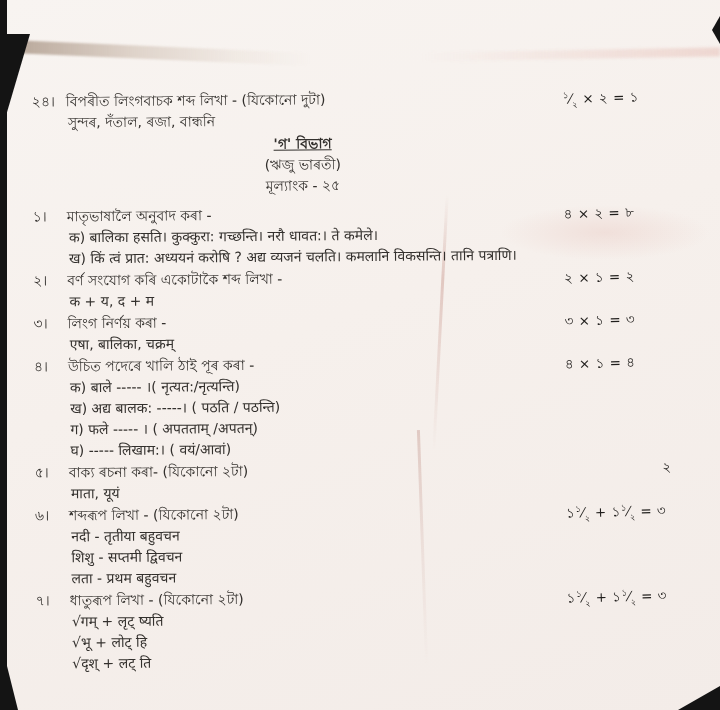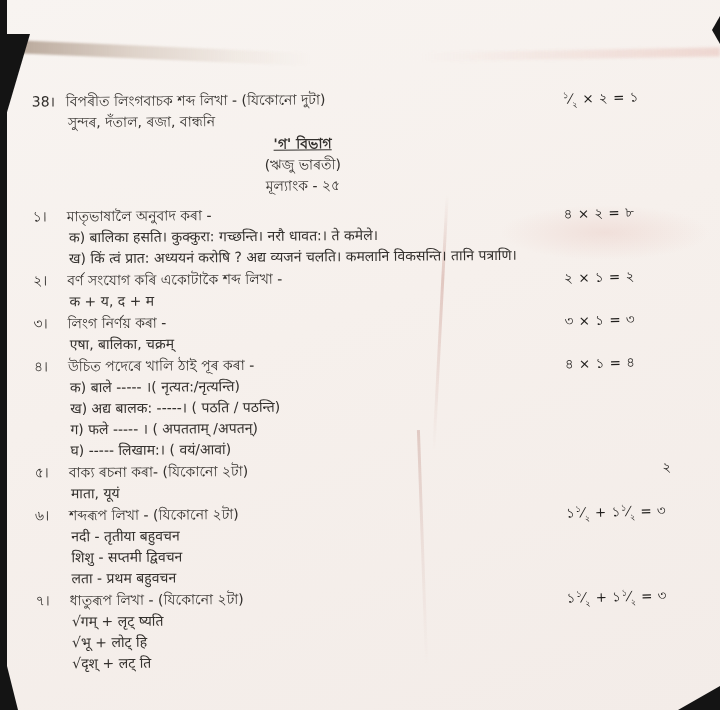--- a/index.html
+++ b/index.html
@@ -86,21 +86,21 @@
   <div class="crease-tr"></div>
   <div class="crease-v1"></div>
   <div class="crease-v2"></div>
   <div class="pink-blotch"></div>
 
   <div class="content">
 
     <div class="qblock">
       <div class="row">
         <div class="qhead">
-          <span class="qnum">38।</span>
+          <span class="qnum">২৪।</span>
           <span class="qtext">বিপৰীত লিংগবাচক শব্দ লিখা - (যিকোনো দুটা)</span>
         </div>
         <div class="marks"><sup>১</sup>⁄<sub>২</sub> × ২ = ১</div>
       </div>
       <div class="sub">সুন্দৰ, দঁতাল, ৰজা, বান্ধনি</div>
     </div>
 
     <div class="section">
       <div class="title">'গ' বিভাগ</div>
       <div>(ঋজু ভাৰতী)</div>

